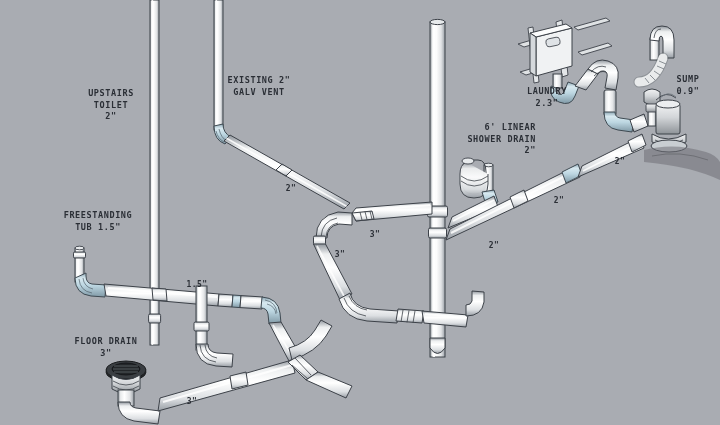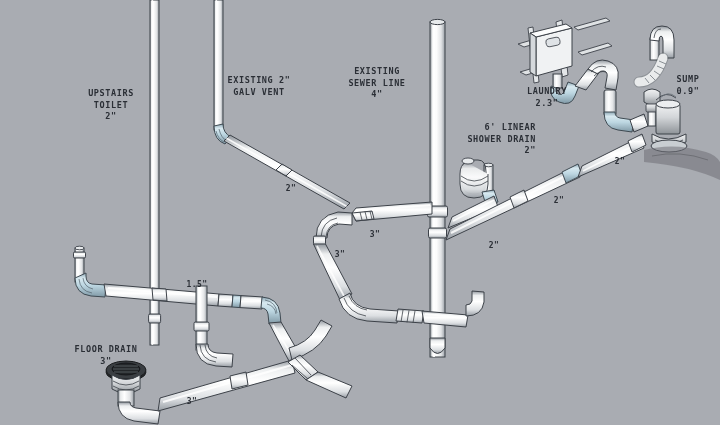--- a/index.html
+++ b/index.html
@@ -317,36 +317,35 @@
 
   </svg>
 
   <div class="lbl big" style="left:72px;top:88px;width:78px;">UPSTAIRS
 TOILET
 2"</div>
 
   <div class="lbl big" style="left:218px;top:75px;width:82px;">EXISTING 2"
 GALV VENT</div>
 
-  <div class="lbl big" style="left:338px;top:66px;width:78px;">EXISTING
-SEWER LINE
-4"</div>
 
   <div class="lbl big" style="left:444px;top:122px;width:92px;text-align:right;">6' LINEAR
 SHOWER DRAIN
 2"</div>
 
   <div class="lbl big" style="left:516px;top:86px;width:62px;">LAUNDRY
 2.3"</div>
 
   <div class="lbl big" style="left:666px;top:74px;width:44px;">SUMP
 0.9"</div>
 
-
-  <div class="lbl big" style="left:66px;top:344px;width:80px;text-align:center;">FLOOR DRAIN
+  <div class="lbl big" style="left:52px;top:210px;width:92px;">FREESTANDING
+TUB 1.5"</div>
+
+  <div class="lbl big" style="left:66px;top:336px;width:80px;text-align:center;">FLOOR DRAIN
 3"</div>
 
   <div class="lbl size" style="left:279px;top:183px;width:24px;">2"</div>
 
   <div class="lbl size" style="left:182px;top:279px;width:30px;">1.5"</div>
 
   <div class="lbl size" style="left:363px;top:229px;width:24px;">3"</div>
 
   <div class="lbl size" style="left:328px;top:249px;width:24px;">3"</div>
 

